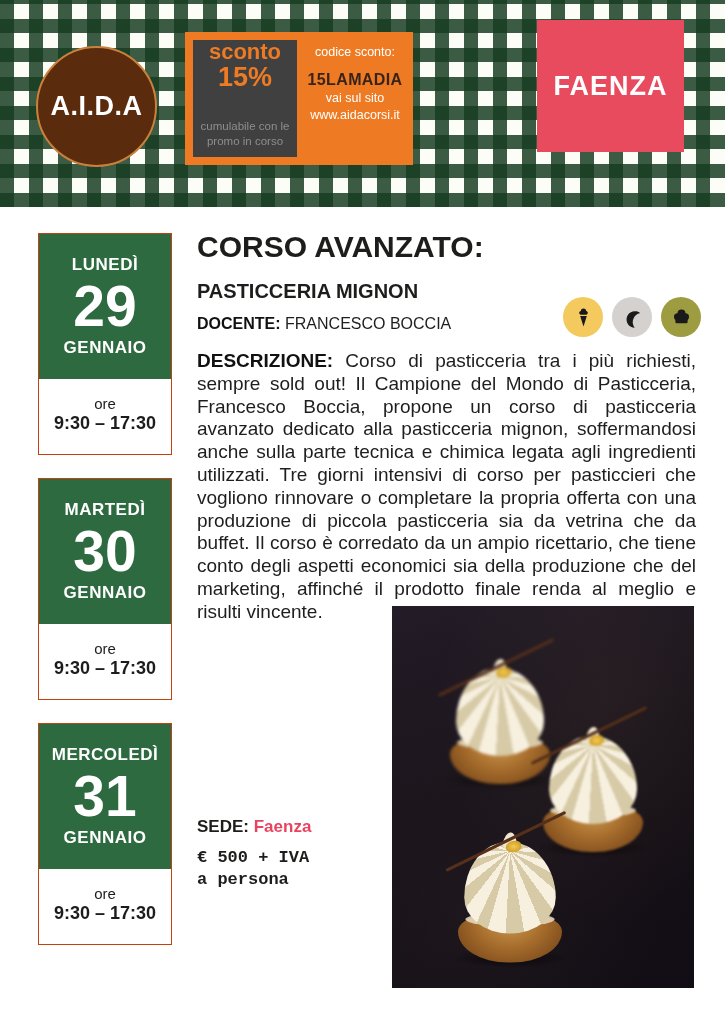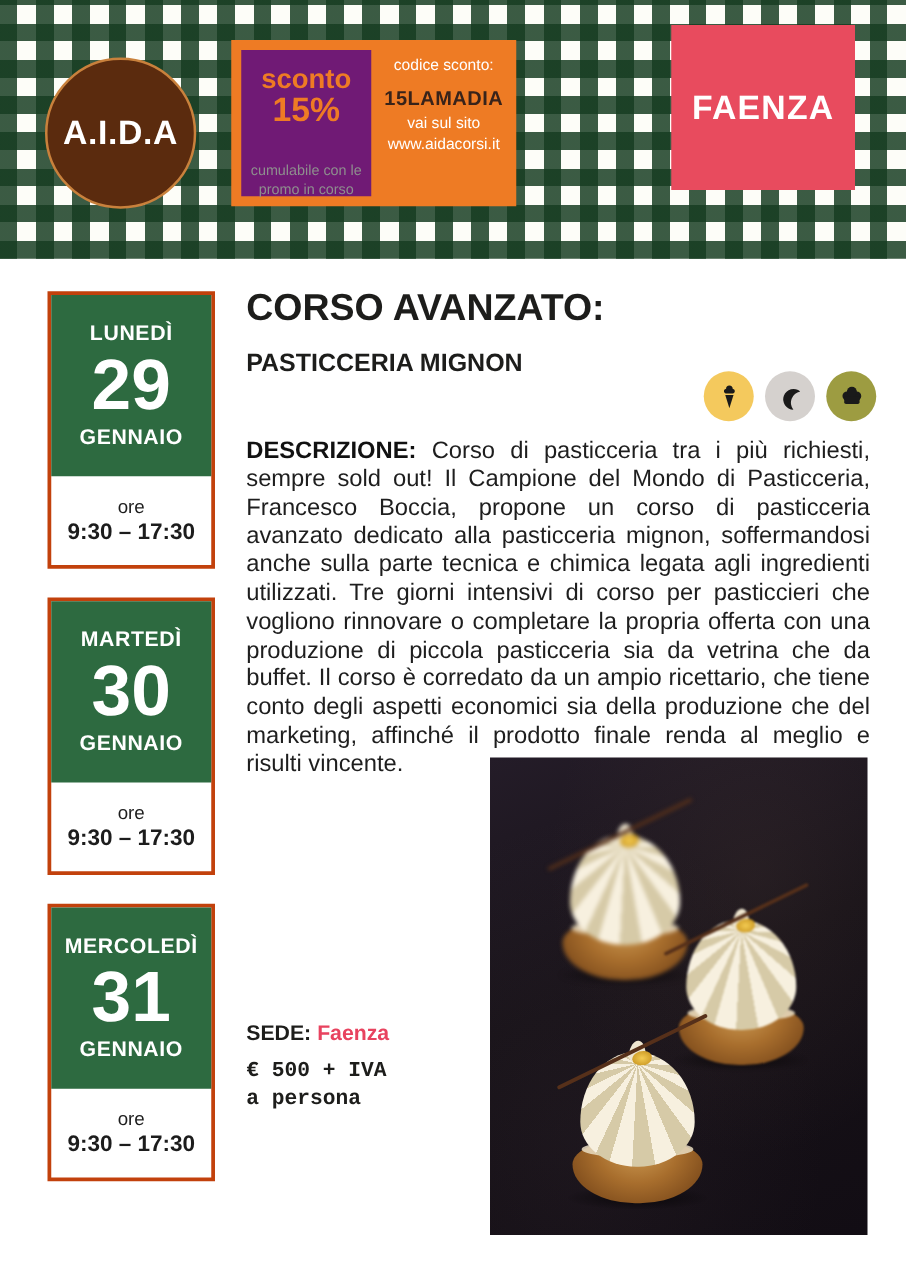--- a/index.html
+++ b/index.html
@@ -17,42 +17,42 @@
   }
   .aida-logo {
     position:absolute; left:36px; top:46px; width:121px; height:121px;
     background:#5b2b0e; border:2px solid #c9813c; border-radius:50%;
     display:flex; align-items:center; justify-content:center;
   }
   .aida-logo span { color:#ffffff; font-weight:bold; font-size:27px; letter-spacing:0.5px; }
 
   .promo-box { position:absolute; left:185px; top:32px; width:228px; height:133px; background:#ee7b24; }
   .promo-left {
-    position:absolute; left:8px; top:8px; width:104px; height:117px; background:#701a75;
-    text-align:center; padding-top:11px;
+    position:absolute; left:8px; top:8px; width:104px; height:117px; background:#404040;
+    text-align:center; 
   }
   .promo-sconto { color:#ee7b24; font-weight:bold; font-size:22px; line-height:1.05; }
   .promo-pct   { color:#ee7b24; font-weight:bold; font-size:27px; line-height:1.1; }
   .promo-note  { color:#8e8e8e; font-size:11.5px; line-height:1.3; margin-top:26px; padding:0 5px; }
   .promo-right {
     position:absolute; left:112px; top:0; width:116px; height:133px;
     color:#ffffff; text-align:center; padding-top:12px; font-size:12.5px; line-height:1.35;
   }
   .promo-code { color:#38231a; font-weight:bold; font-size:16px; letter-spacing:0.4px; margin-top:8px; }
 
   .city-badge {
     position:absolute; left:537px; top:20px; width:147px; height:132px; background:#e84b5e;
     display:flex; align-items:center; justify-content:center;
   }
   .city-badge span { color:#ffffff; font-weight:bold; font-size:27px; letter-spacing:1px; }
 
   
   .date-card {
     position:absolute; left:38px; width:134px; height:222px;
-    border:3px solid #c2410c; background:#ffffff;
+    border:1px solid #c2410c; background:#ffffff;
   }
   .date-card .top {
     height:145px; background:#2d6a40; color:#ffffff; text-align:center;
     display:flex; flex-direction:column; align-items:center; justify-content:center;
   }
   .date-day   { font-size:17px; font-weight:bold; letter-spacing:0.5px; }
   .date-num   { font-size:57px; font-weight:bold; line-height:1.02; margin:2px 0 3px; }
   .date-month { font-size:17px; font-weight:bold; letter-spacing:0.5px; }
   .date-card .bottom {
     height:71px; display:flex; flex-direction:column; align-items:center; justify-content:center;
@@ -199,20 +199,24 @@
     </div>
     <div class="bottom">
       <div class="date-ore">ore</div>
       <div class="date-time">9:30 – 17:30</div>
     </div>
   </div>
 
   <h1 class="course-title">CORSO AVANZATO:</h1>
   <h2 class="course-subtitle">PASTICCERIA MIGNON</h2>
 
+  <div class="teacher-line">
+    <b>DOCENTE:</b>
+    <span>FRANCESCO BOCCIA</span>
+  </div>
 
   <div class="topic-icons">
     <div class="topic-icon icon-gelato">
       <svg width="21" height="21" viewBox="0 0 24 24" fill="#1a1a1a">
         <path d="M12 1.6c-1.9 0-3.2 1.3-3 2.9-1.4.3-2.2 1.5-1.9 2.7.2 1 1.2 1.7 2.3 1.7h5.2c1.1 0 2.1-.7 2.3-1.7.3-1.2-.5-2.4-1.9-2.7.2-1.6-1.1-2.9-3-2.9z"></path>
         <path d="M8.2 10.2 12 22.4l3.8-12.2z"></path>
       </svg>
     </div>
     <div class="topic-icon icon-croissant">
       <svg width="21" height="21" viewBox="0 0 24 24" fill="#1a1a1a">

